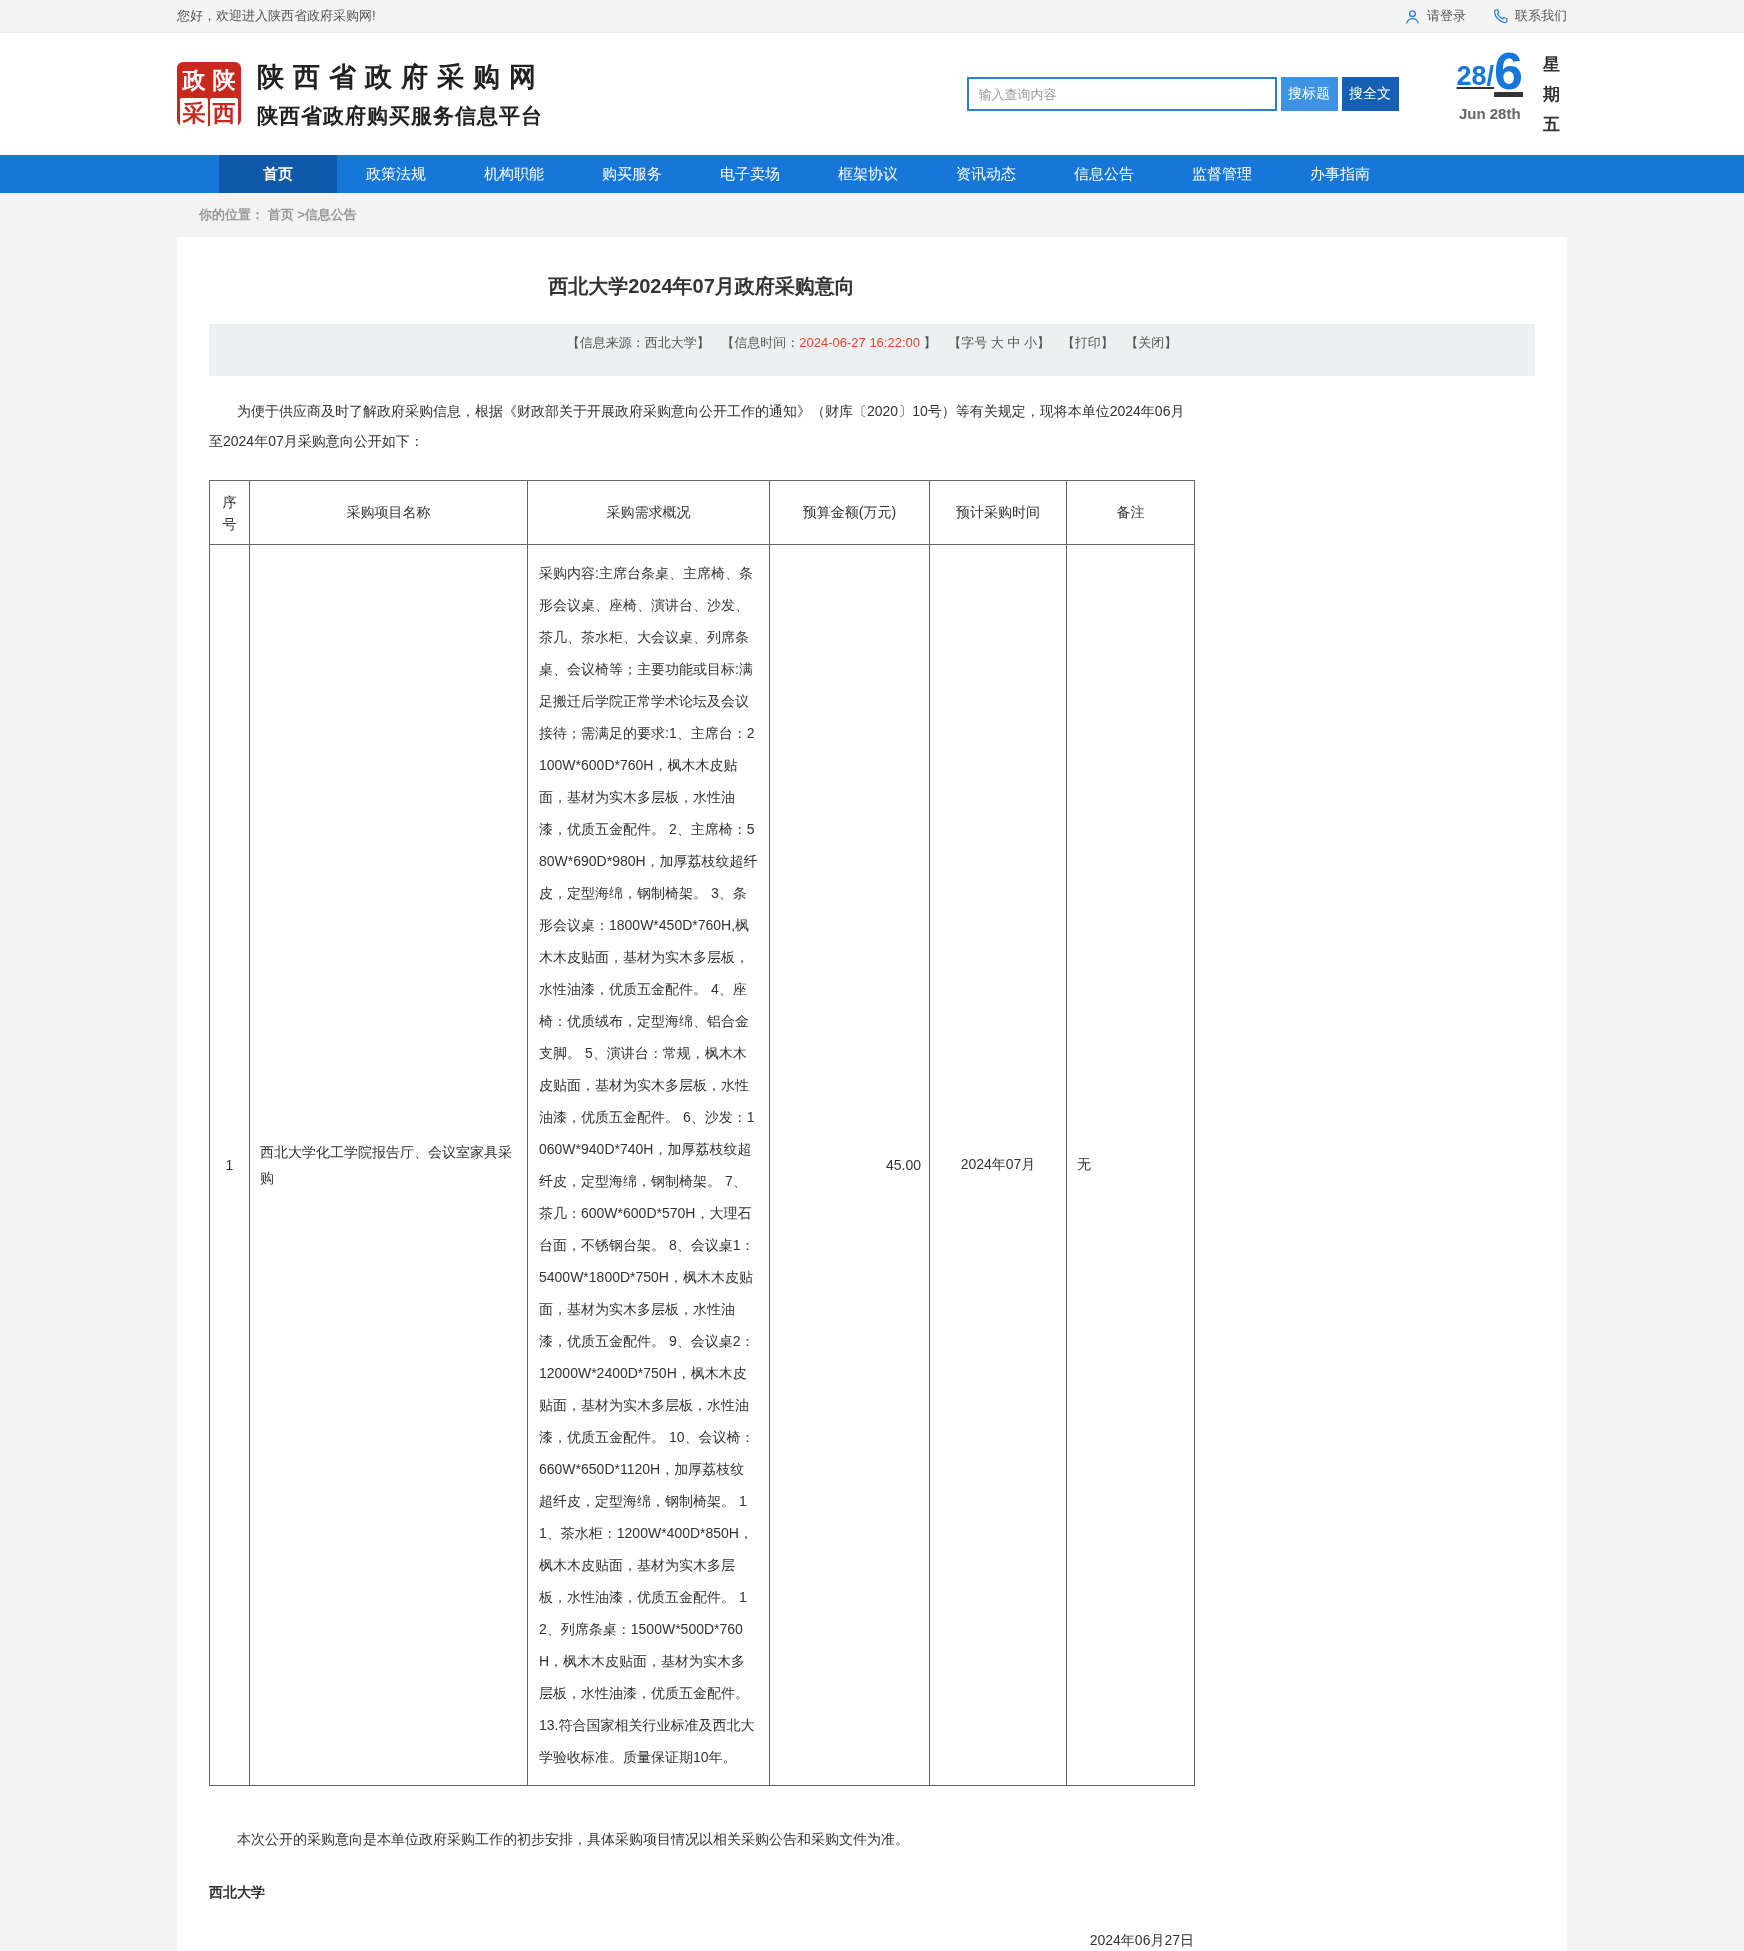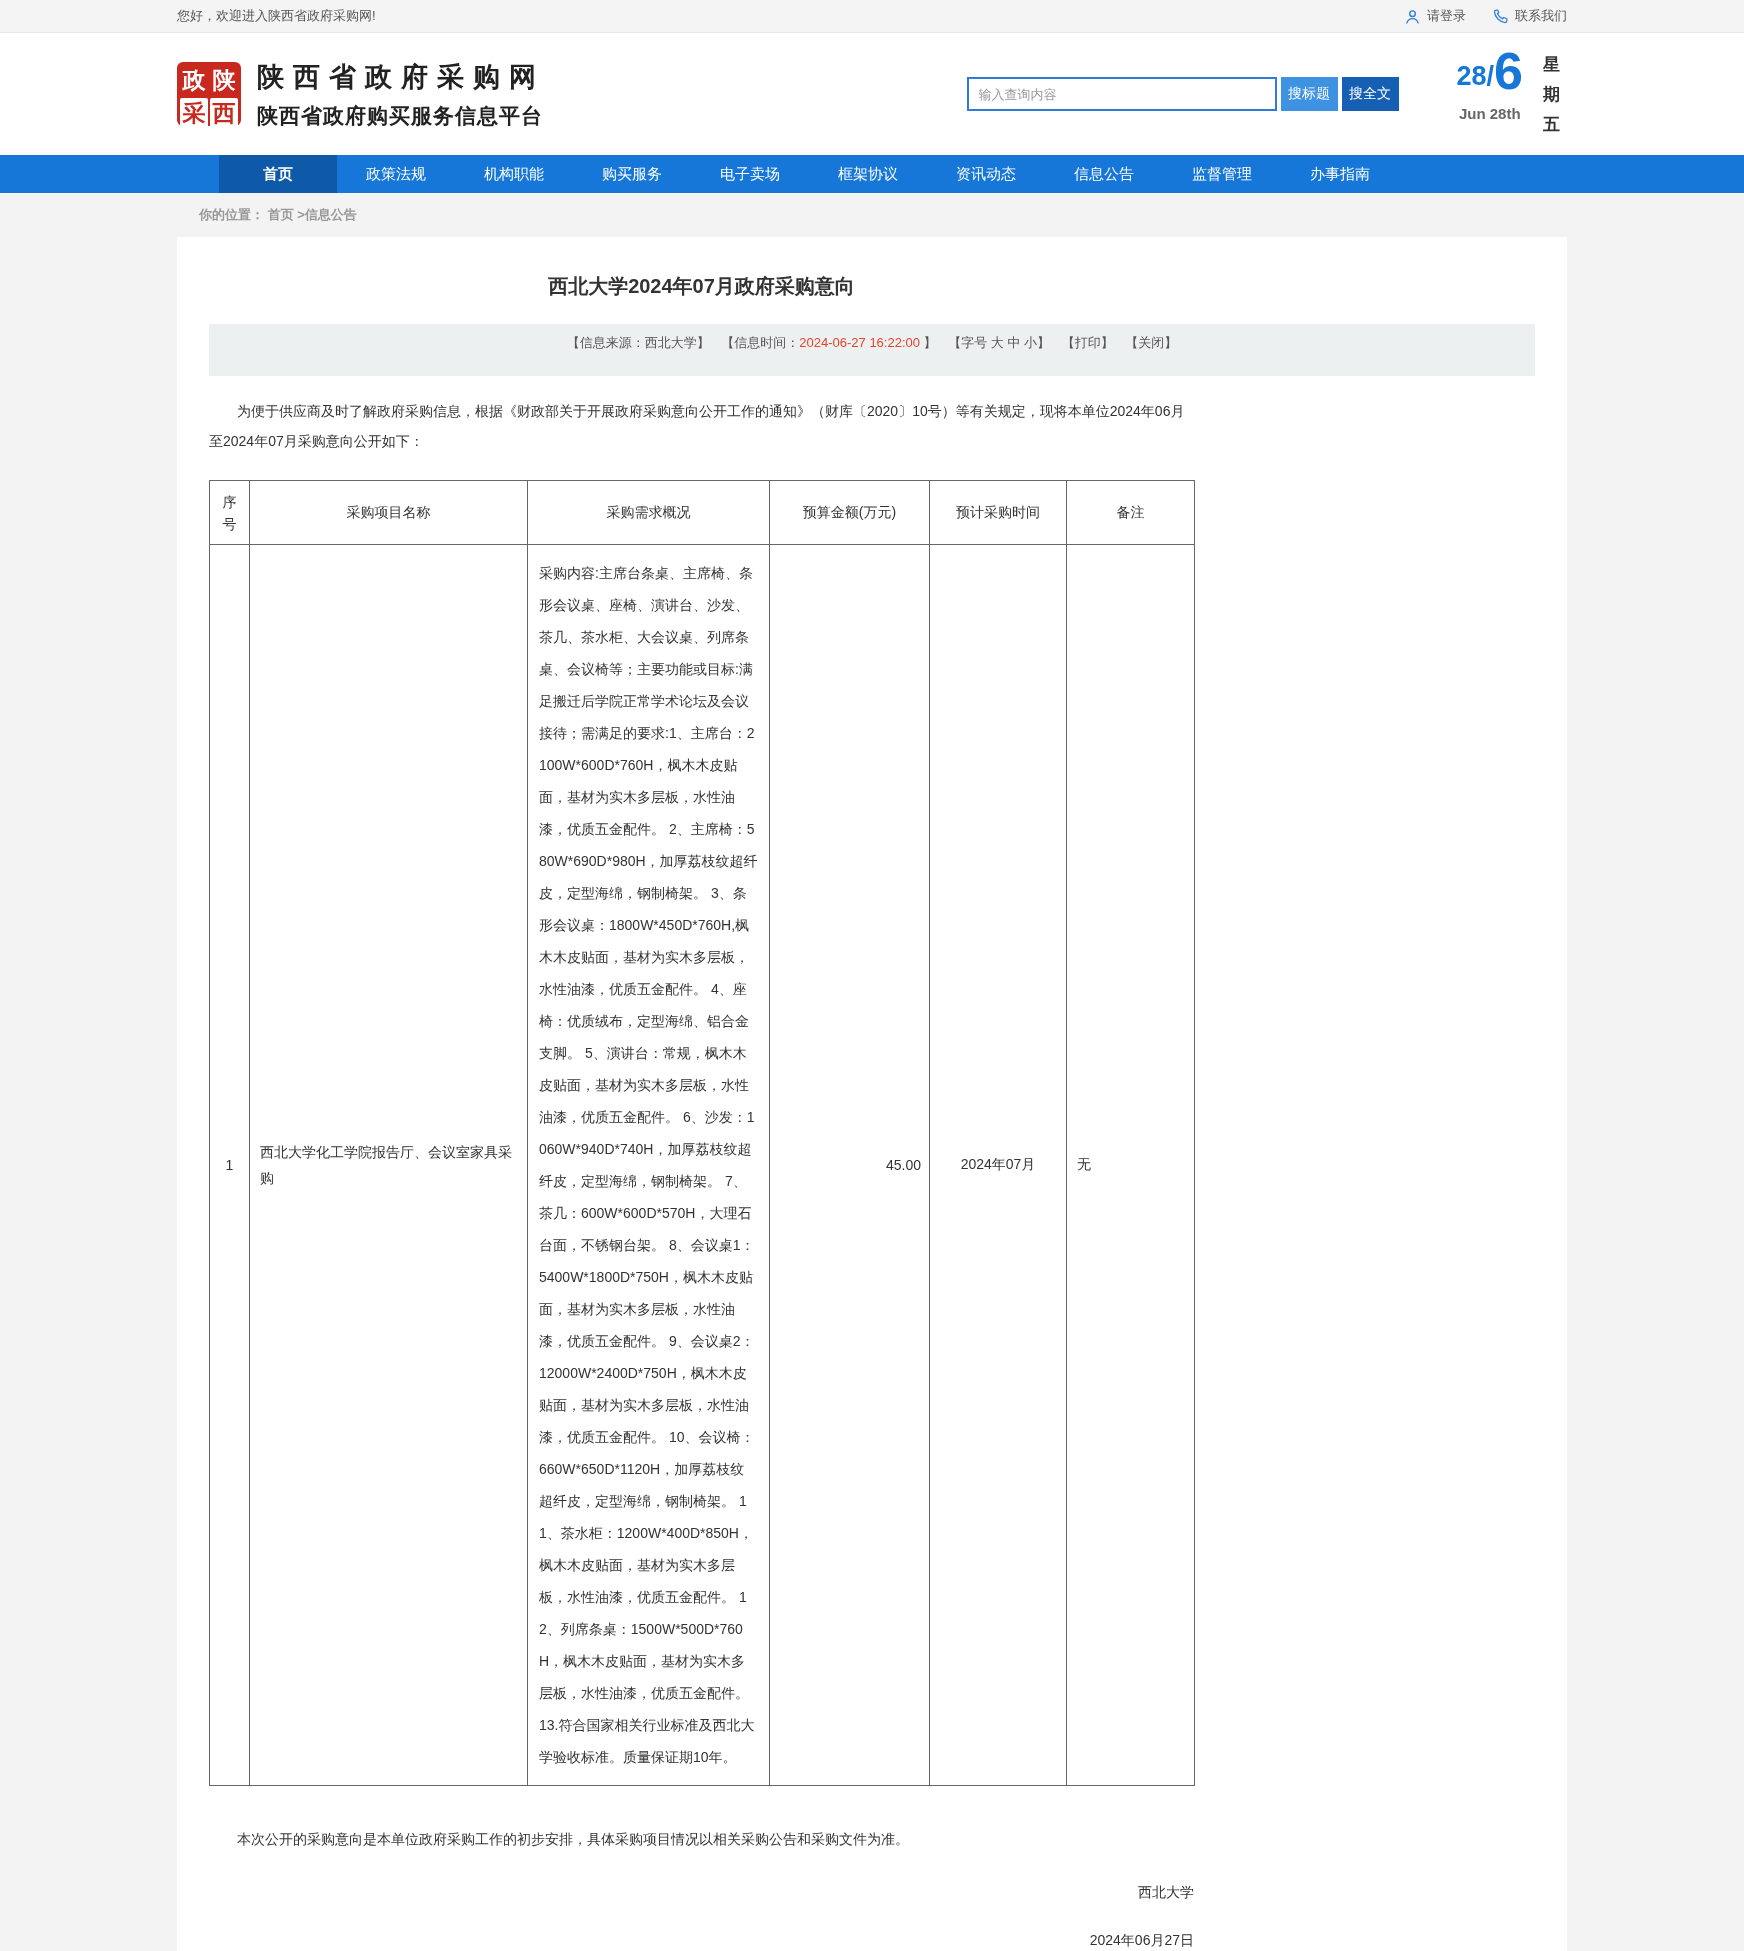--- a/index.html
+++ b/index.html
@@ -43,21 +43,21 @@
   .search-input::placeholder { color:#999; }
   .search-btn {
     height:34px; width:57px; border:none; color:#fff; font-size:14px;
     cursor:pointer; margin-left:4px;
   }
   .btn-title { background:#3e92e2; }
   .btn-full { background:#1660b4; }
 
   .date-block { margin-left:58px; margin-right:6px; display:flex; align-items:flex-start; }
   .date-nums { text-align:center; }
-  .d-line { display:flex; align-items:flex-end; justify-content:center; }
+  .d-line { display:flex; align-items:flex-end; justify-content:center;text-decoration:underline; }
   .d-small { font-size:27px; font-weight:bold; color:#1677d8; line-height:1; padding-bottom:5px; }
   .d-big { font-size:52px; font-weight:bold; color:#1677d8; line-height:0.9; }
   .date-en { font-size:15px; color:#666; font-weight:bold; margin-top:10px; text-align:center; }
   .weekday {
     font-size:17px; font-weight:bold; color:#333; width:18px;
     line-height:1.75; word-break:break-all; margin-left:20px; margin-top:2px;
   }
 
   
   .navbar { background:#1677d8; height:38px; }
@@ -94,21 +94,21 @@
   .intent th { height:64px; text-align:center; padding:4px; }
   .intent th.h-no { padding:4px 12px; word-break:break-all; line-height:22px; }
   td.c-no   { text-align:center; vertical-align:middle; }
   td.c-name { padding:8px 10px; vertical-align:middle; line-height:26px; }
   td.c-demand { padding:12px 11px; line-height:32px; word-break:break-all; vertical-align:middle; }
   td.c-budget { text-align:right; padding-right:8px; vertical-align:middle; }
   td.c-time { text-align:center; vertical-align:middle; }
   td.c-note { padding-left:10px; vertical-align:middle; }
 
   .closing { margin:40px 0 0; text-indent:2em; font-size:14px; color:#333; line-height:26px; }
-  .sig { text-align:right; margin:32px 0 4px; font-size:14px; color:#333; }
+  .sig { margin:32px 0 4px; font-size:14px; color:#333;font-weight:bold; }
   .sig-date { text-align:right; margin:30px 0 0; font-size:14px; color:#333; }
 </style>
 </head>
 <body>
 
 <div class="page">
 
   <div class="topbar">
     <div class="container topbar-inner">
       <span>您好，欢迎进入陕西省政府采购网!</span>

